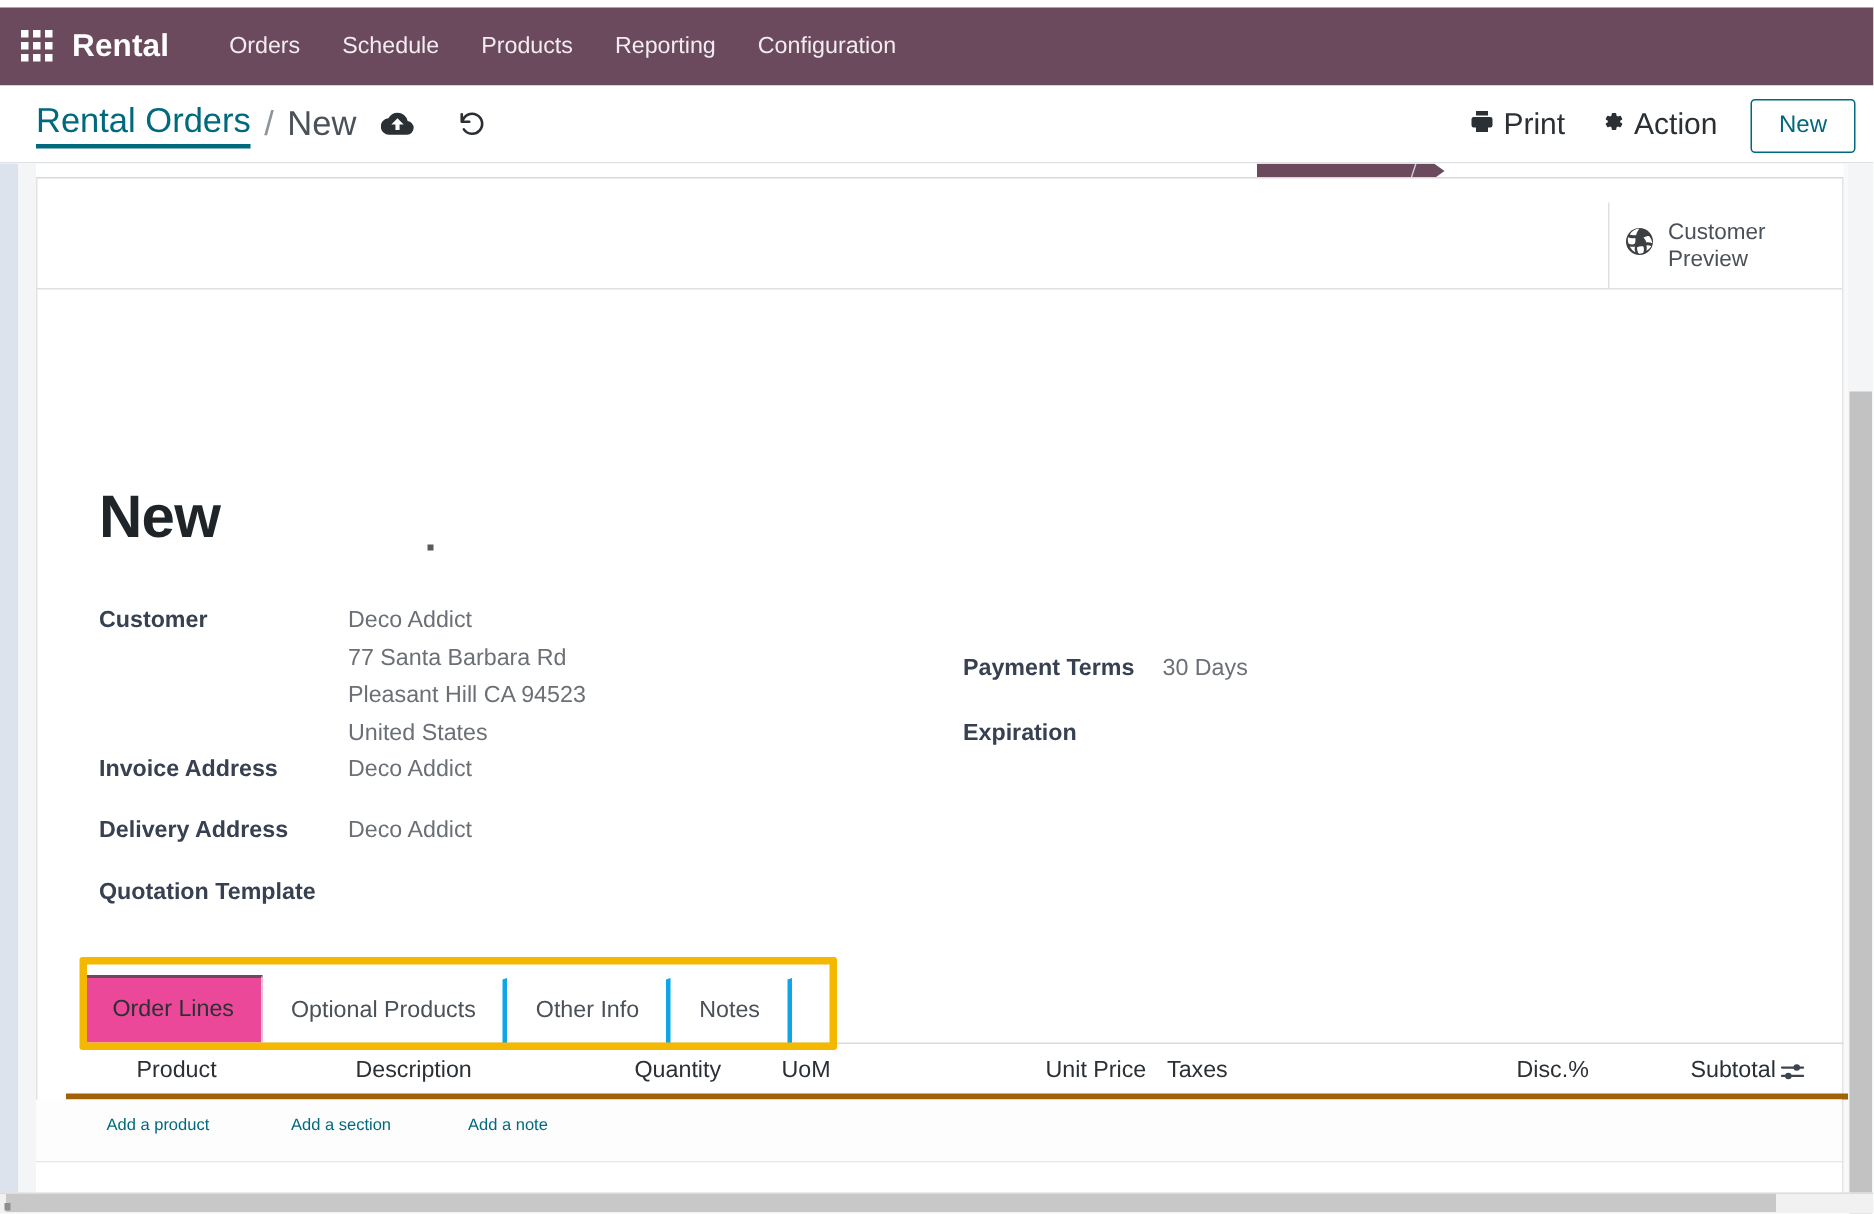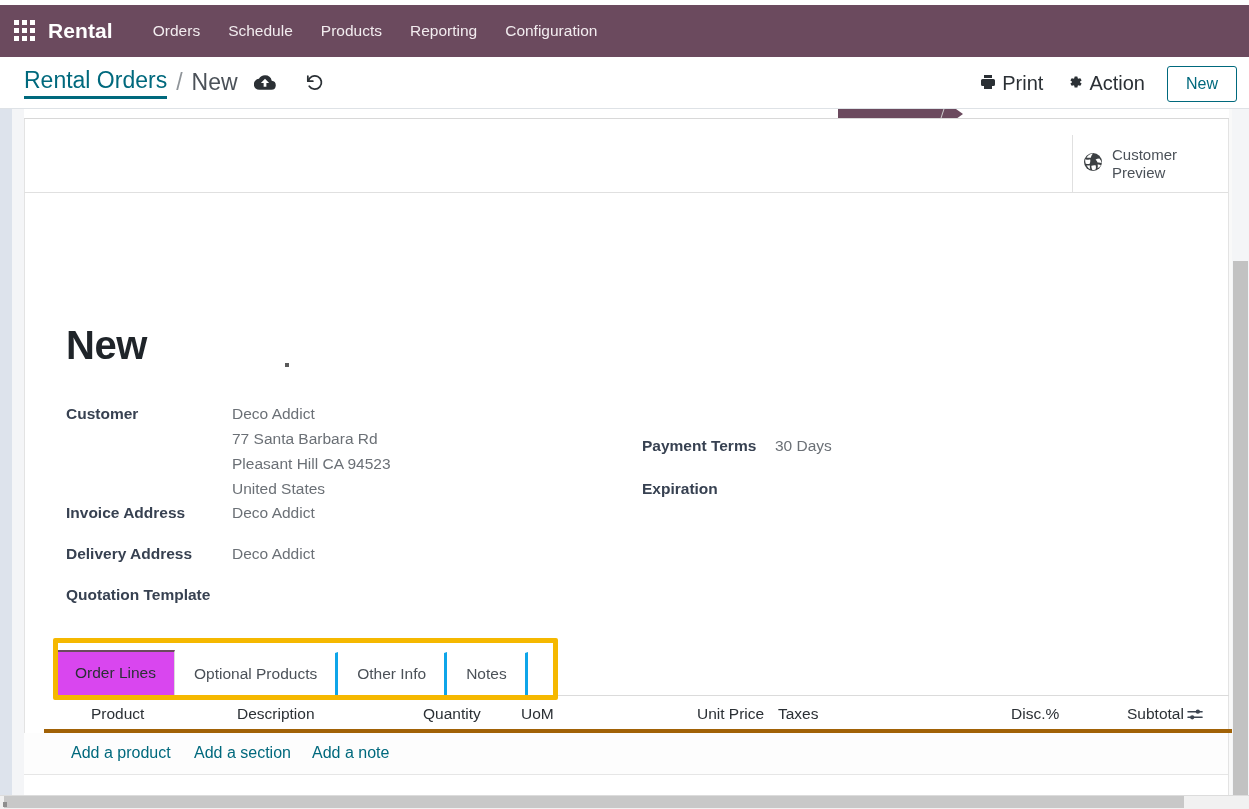--- a/index.html
+++ b/index.html
@@ -304,21 +304,21 @@
     border-bottom: none;
     cursor: pointer;
     background: transparent;
     white-space: nowrap;
     line-height: 20px;
     position: relative;
     top: 1px;
   }
   .tab.inactive { border-right: 3px solid #0ea5e9; }
   .tab.active {
-    background: #d946ef;
+    background: #ec4899;
     border: 1px solid #dbdbdb;
     border-top: 2px solid #6B4A5E;
     border-bottom: 1px solid #ffffff;
     color: #2b3035;
   }
 
   .highlight-box {
     position: absolute;
     left: 53px; top: 529px;
     width: 505px;
@@ -359,21 +359,21 @@
     left: 24px; top: 624px;
     width: 1204px;
     height: 42px;
     border-bottom: 1px solid #e6e6e6;
     background: #fdfdfd;
     box-sizing: border-box;
   }
   .add-link {
     position: absolute;
     top: 11px;
-    font-size: 16px;
+    font-size: 11px;
     color: #00697d;
     cursor: pointer;
     white-space: nowrap;
   }
 
   .empty-row {
     position: absolute;
     left: 24px;
     width: 1204px;
     height: 41px;

